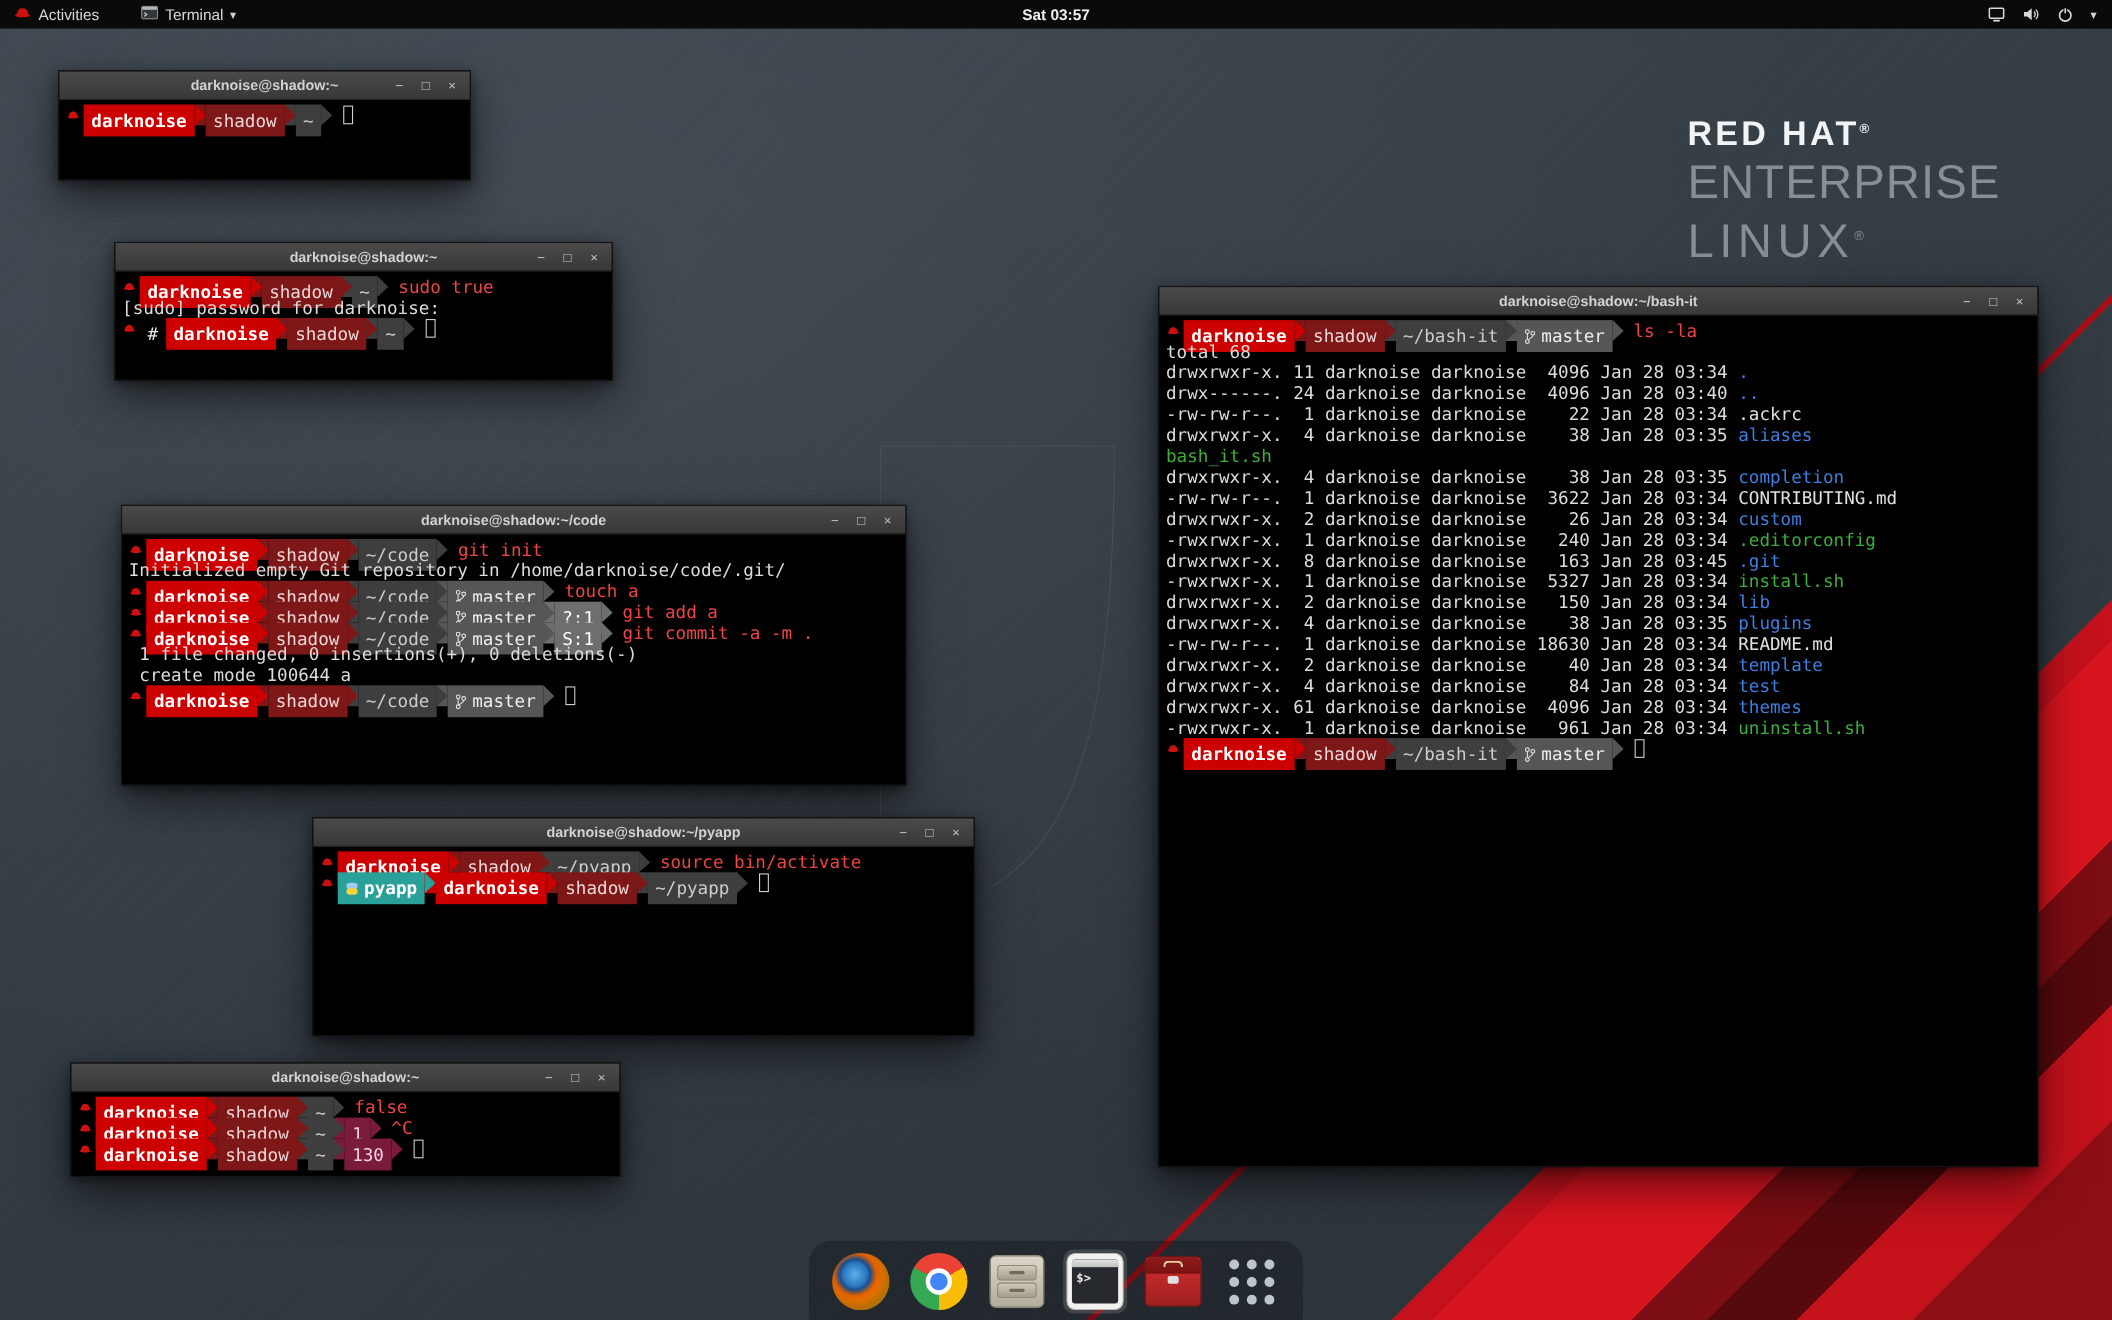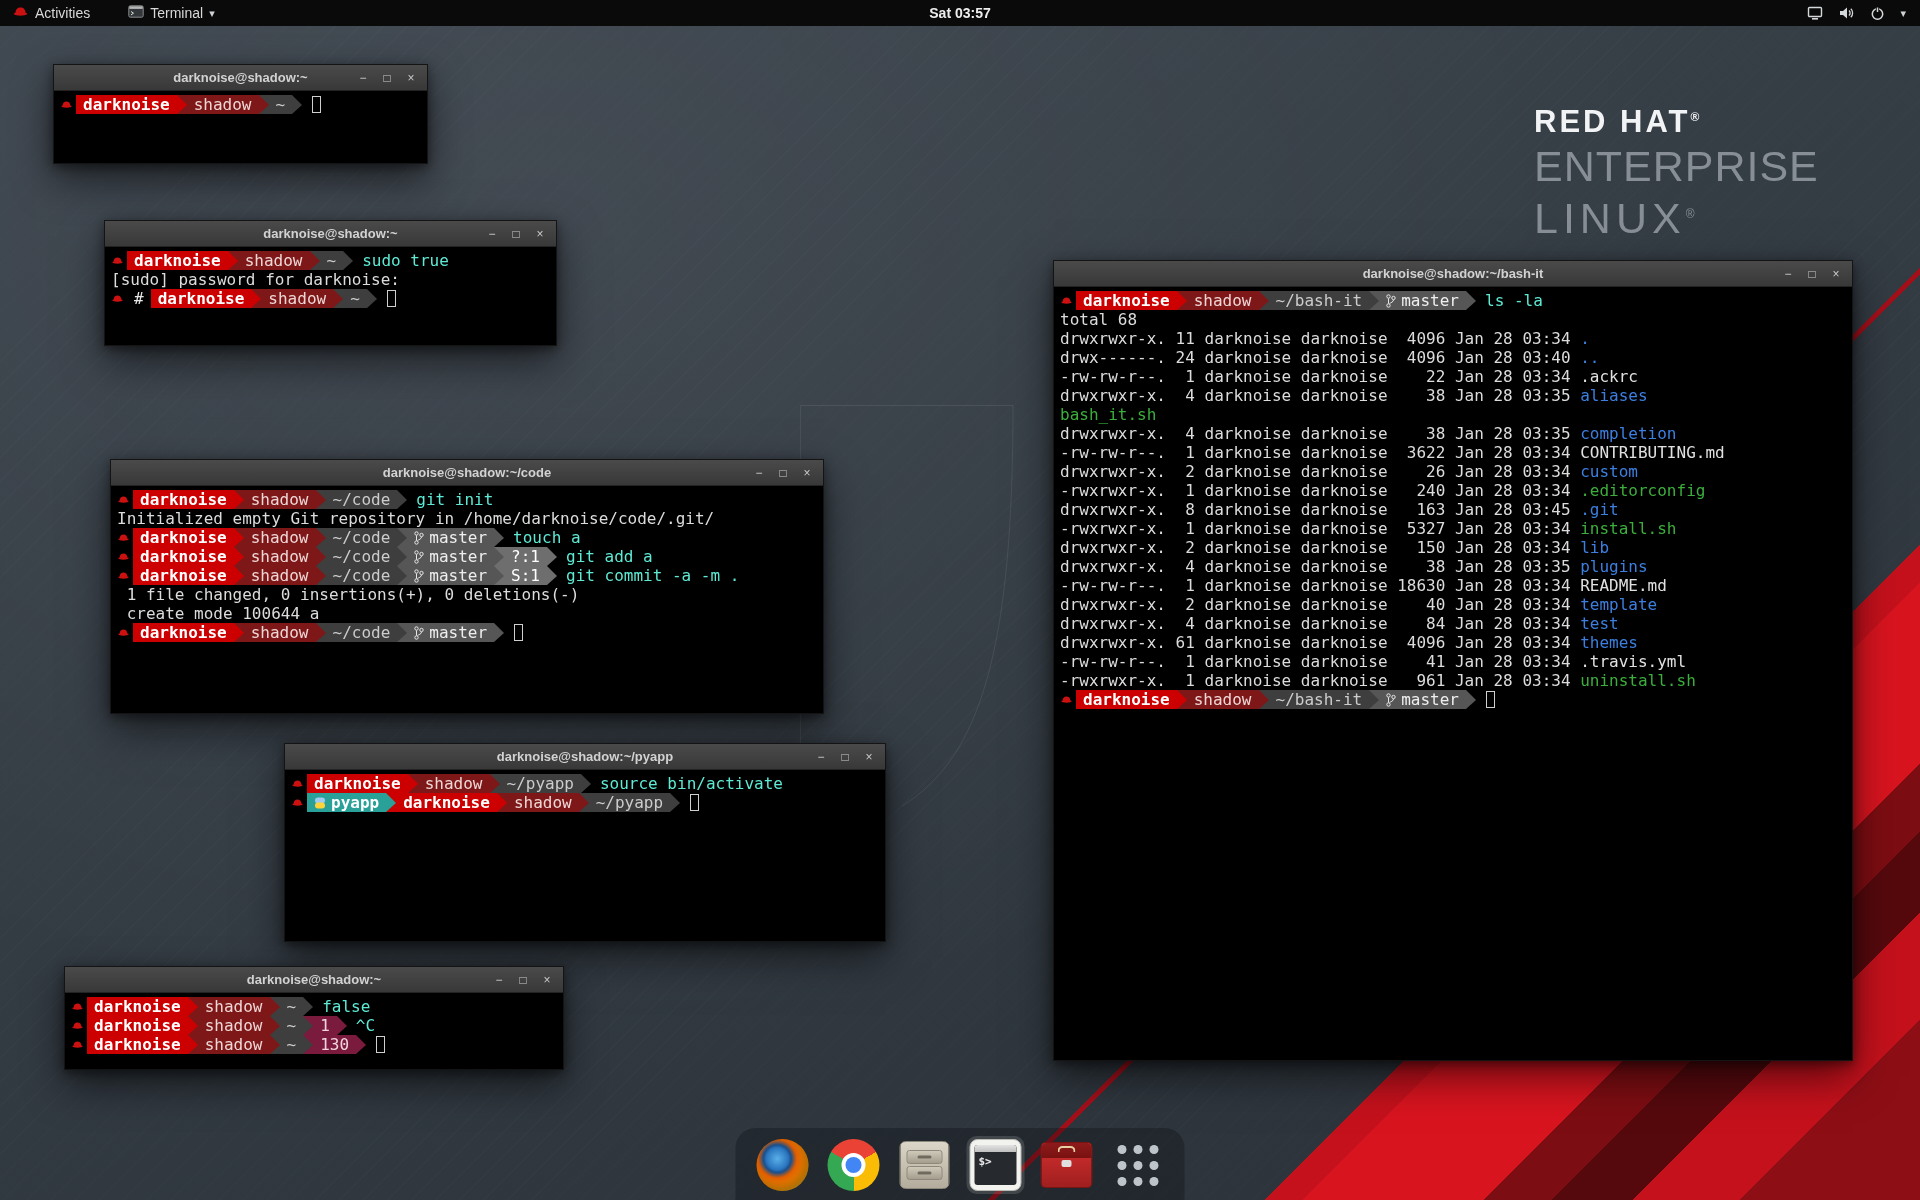--- a/index.html
+++ b/index.html
@@ -53,25 +53,25 @@
     display:flex; align-items:center; position:relative; }
   .wtitle { position:absolute; left:0; right:0; text-align:center; font-size:13px; font-weight:bold;
     color:#d2d2d2; pointer-events:none; }
   .wbtns { margin-left:auto; display:flex; gap:4px; padding-right:6px; position:relative; z-index:1; }
   .wbtn { width:20px; height:19px; display:flex; align-items:center; justify-content:center;
     color:#c9c9c9; font-size:12px; line-height:1; border-radius:3px; }
   .tcontent { padding:4px 6px; font-family:"DejaVu Sans Mono",monospace; font-size:16px;
     line-height:19px; color:#e2e2e2; }
   .tline { height:19px; display:flex; align-items:stretch; white-space:pre; }
   .hat { display:inline-flex; align-items:center; width:16px; }
-  .seg { display:inline-flex; align-items:center; padding:0 7px; height:19px; white-space:pre; }
+  .seg { display:inline-flex; align-items:center; padding:0 7px; height:29px; white-space:pre; }
   .segicon { display:inline-flex; align-items:center; margin-right:5px; }
   .pl-arrow { display:inline-block; width:0; height:0;
     border-top:10px solid transparent; border-bottom:9px solid transparent; border-left:10px solid #000; }
-  .cmd { margin-left:9px; color:#5eead4; white-space:pre; }
+  .cmd { margin-left:9px; color:#ef4444; white-space:pre; }
   .out { color:#dcdcdc; white-space:pre; }
   .fname { white-space:pre; }
   .cursor { display:inline-block; width:9px; height:17px; border:1px solid #cfcfcf;
     margin-left:10px; align-self:center; }
 
   
   #dock { position:absolute; left:50%; bottom:0; transform:translateX(-50%); z-index:40;
     display:flex; gap:13px; align-items:flex-end; padding:8px 18px 6px;
     background:rgba(8,10,12,0.30); border-radius:20px 20px 0 0; }
   .dock-item { width:58px; height:58px; display:flex; align-items:center; justify-content:center;
@@ -349,21 +349,20 @@
           <div class="tline"><span class="out">drwxrwxr-x.  2 darknoise darknoise    26 Jan 28 03:34 </span><span class="fname" style="color: rgb(61, 127, 224);">custom</span></div>
           <div class="tline"><span class="out">-rwxrwxr-x.  1 darknoise darknoise   240 Jan 28 03:34 </span><span class="fname" style="color: rgb(60, 174, 60);">.editorconfig</span></div>
           <div class="tline"><span class="out">drwxrwxr-x.  8 darknoise darknoise   163 Jan 28 03:45 </span><span class="fname" style="color: rgb(61, 127, 224);">.git</span></div>
           <div class="tline"><span class="out">-rwxrwxr-x.  1 darknoise darknoise  5327 Jan 28 03:34 </span><span class="fname" style="color: rgb(60, 174, 60);">install.sh</span></div>
           <div class="tline"><span class="out">drwxrwxr-x.  2 darknoise darknoise   150 Jan 28 03:34 </span><span class="fname" style="color: rgb(61, 127, 224);">lib</span></div>
           <div class="tline"><span class="out">drwxrwxr-x.  4 darknoise darknoise    38 Jan 28 03:35 </span><span class="fname" style="color: rgb(61, 127, 224);">plugins</span></div>
           <div class="tline"><span class="out">-rw-rw-r--.  1 darknoise darknoise 18630 Jan 28 03:34 </span><span class="fname" style="color: rgb(224, 224, 224);">README.md</span></div>
           <div class="tline"><span class="out">drwxrwxr-x.  2 darknoise darknoise    40 Jan 28 03:34 </span><span class="fname" style="color: rgb(61, 127, 224);">template</span></div>
           <div class="tline"><span class="out">drwxrwxr-x.  4 darknoise darknoise    84 Jan 28 03:34 </span><span class="fname" style="color: rgb(61, 127, 224);">test</span></div>
           <div class="tline"><span class="out">drwxrwxr-x. 61 darknoise darknoise  4096 Jan 28 03:34 </span><span class="fname" style="color: rgb(61, 127, 224);">themes</span></div>
-          <div class="tline"><span class="out">-rw-rw-r--.  1 darknoise darknoise    41 Jan 28 03:34 </span><span class="fname" style="color: rgb(224, 224, 224);">.travis.yml</span></div>
           <div class="tline"><span class="out">-rwxrwxr-x.  1 darknoise darknoise   961 Jan 28 03:34 </span><span class="fname" style="color: rgb(60, 174, 60); text-align: center;">uninstall.sh</span></div>
           <div class="tline"><span class="hat"><svg width="13" height="11" viewBox="0 0 20 15">
                 <path d="M4 10 C4 4.8 6.7 2.8 10 2.8 C13.3 2.8 16 4.8 16 10 Z" fill="#cc1111"></path>
                 <path d="M2 10.2 C2 11.4 5.6 12.4 10 12.4 C14.4 12.4 18 11.4 18 10.2 C18 9.2 14.4 8.6 10 8.6 C5.6 8.6 2 9.2 2 10.2 Z" fill="#cc1111"></path>
               </svg></span><span class="seg seg-user" style="background: rgb(204, 0, 0); color: rgb(255, 255, 255); font-weight: bold;"><span>darknoise</span></span><span class="pl-arrow" style="border-left-color: rgb(204, 0, 0); background-color: rgb(126, 24, 24);"></span><span class="seg seg-host" style="background: rgb(126, 24, 24); color: rgb(239, 215, 215);"><span>shadow</span></span><span class="pl-arrow" style="border-left-color: rgb(126, 24, 24); background-color: rgb(62, 62, 62);"></span><span class="seg seg-path" style="background: rgb(62, 62, 62); color: rgb(204, 204, 204);"><span>~/bash-it</span></span><span class="pl-arrow" style="border-left-color: rgb(62, 62, 62); background-color: rgb(86, 86, 86);"></span><span class="seg seg-git" style="background: rgb(86, 86, 86); color: rgb(238, 238, 238);"><span class="segicon"><svg width="10" height="14" viewBox="0 0 10 14">
                   <circle cx="2.5" cy="2.5" r="1.7" fill="none" stroke="#e6e6e6"></circle>
                   <circle cx="2.5" cy="11.5" r="1.7" fill="none" stroke="#e6e6e6"></circle>
                   <circle cx="7.5" cy="4" r="1.7" fill="none" stroke="#e6e6e6"></circle>
                   <path d="M2.5 4.4 V9.6 M7.5 5.9 C7.5 8.2 4.7 8.4 3.4 9.8" stroke="#e6e6e6" fill="none"></path>
                 </svg></span><span>master</span></span><span class="pl-arrow" style="border-left-color: rgb(86, 86, 86); background-color: transparent;"></span><span class="cursor"></span></div>

